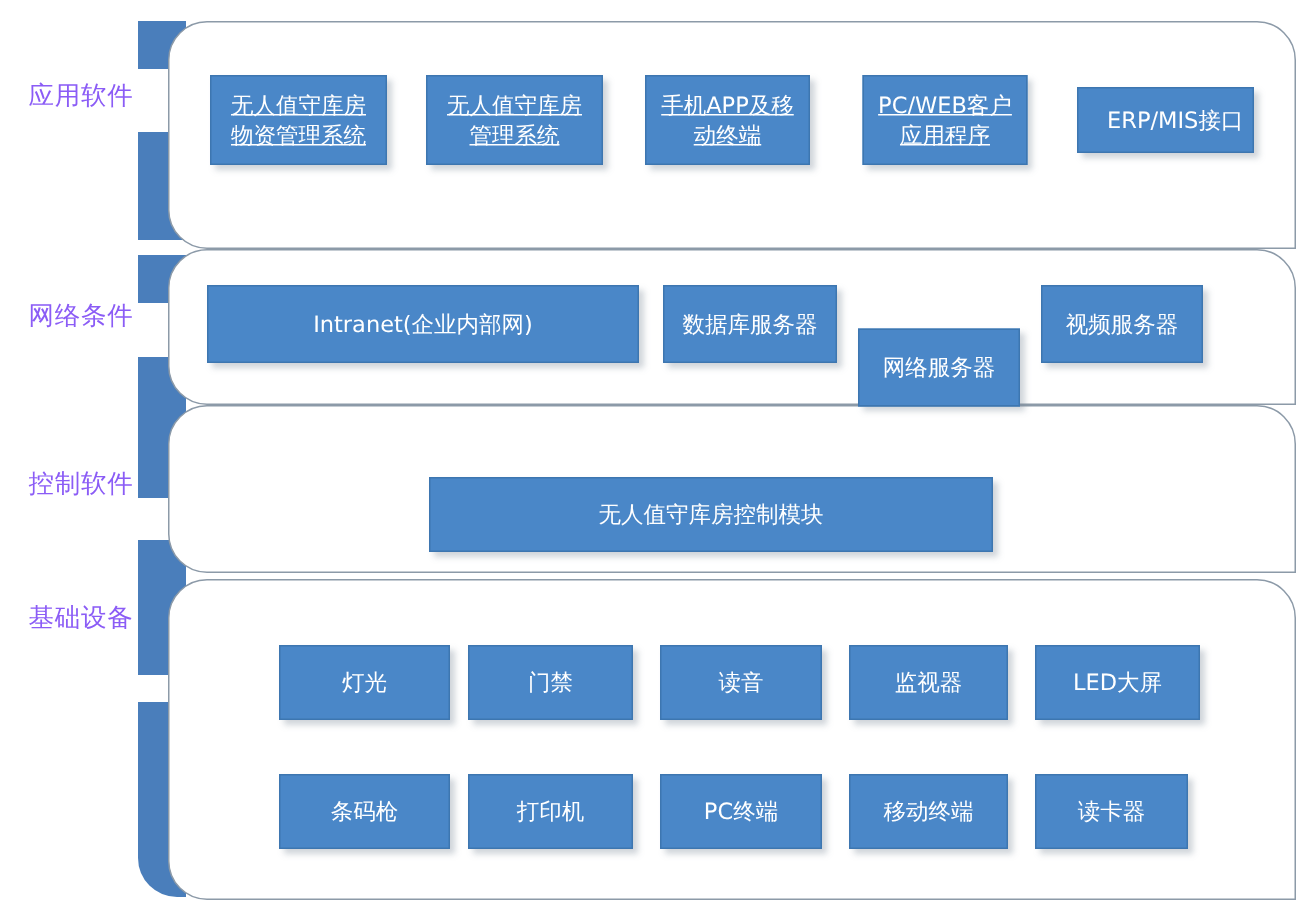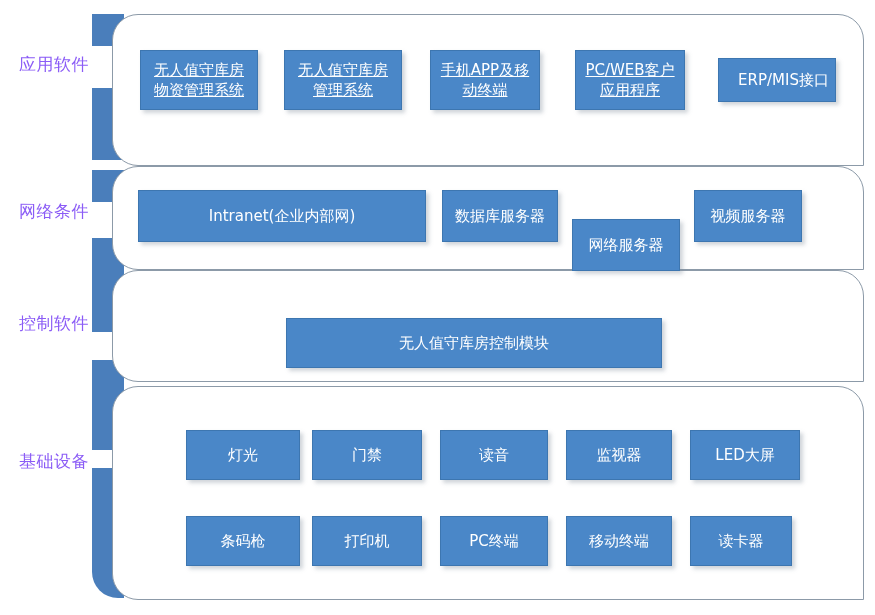--- a/index.html
+++ b/index.html
@@ -103,21 +103,21 @@
   <div class="spine-seg" style="top:468px; height:130px; border-bottom-left-radius:26px;"></div>
 
   <div class="spine-notch" style="top:46px; height:42px;"></div>
   <div class="spine-notch" style="top:202px; height:36px;"></div>
   <div class="spine-notch" style="top:332px; height:28px;"></div>
   <div class="spine-notch" style="top:450px; height:18px;"></div>
 
   <div class="tier-label" style="top:56px;">应用软件</div>
   <div class="tier-label" style="top:203px;">网络条件</div>
   <div class="tier-label" style="top:315px;">控制软件</div>
-  <div class="tier-label" style="top:453px;">基础设备</div>
+  <div class="tier-label" style="top:404px;">基础设备</div>
 
   <div class="panel" style="left:112px; top:14px; width:752px; height:152px;"></div>
   <div class="panel" style="left:112px; top:166px; width:752px; height:104px;"></div>
   <div class="panel" style="left:112px; top:270px; width:752px; height:112px;"></div>
   <div class="panel" style="left:112px; top:386px; width:752px; height:214px;"></div>
 
   <div class="box two-line" style="left:140px; top:50px; width:118px; height:60px;">无人值守库房
 物资管理系统</div>
   <div class="box two-line" style="left:284px; top:50px; width:118px; height:60px;">无人值守库房
 管理系统</div>

